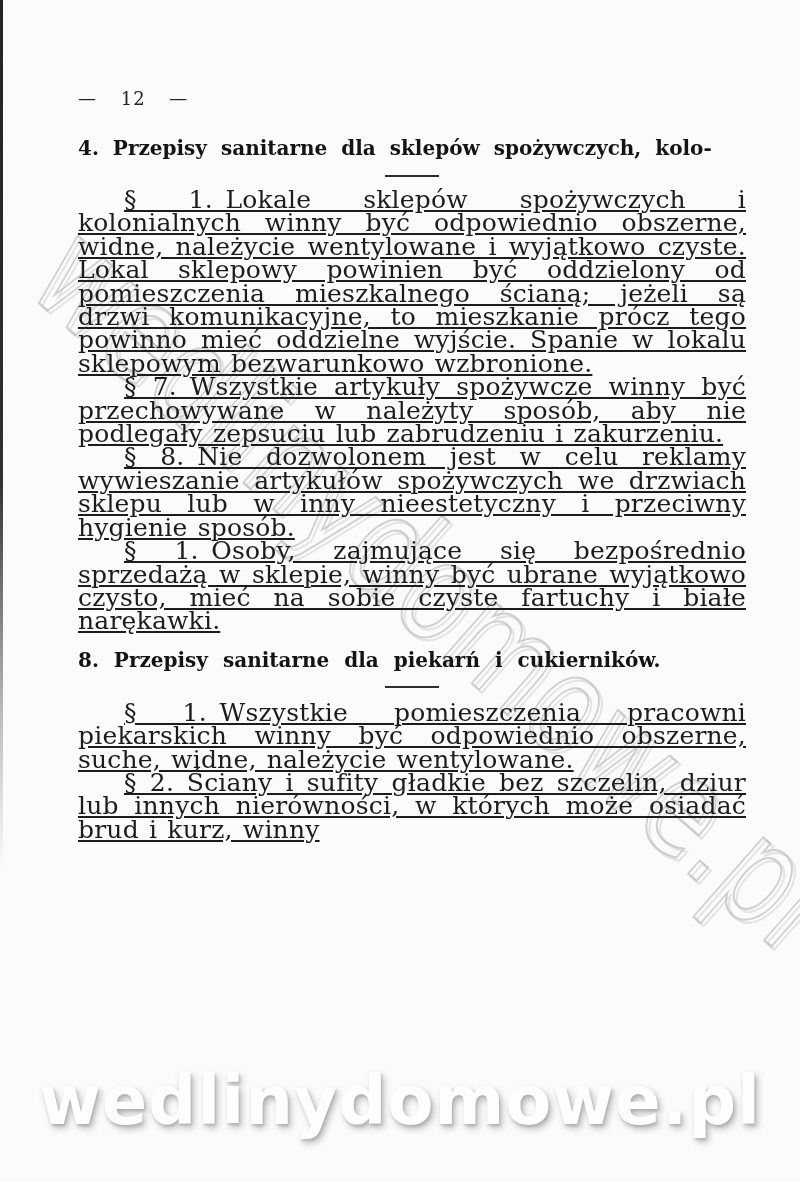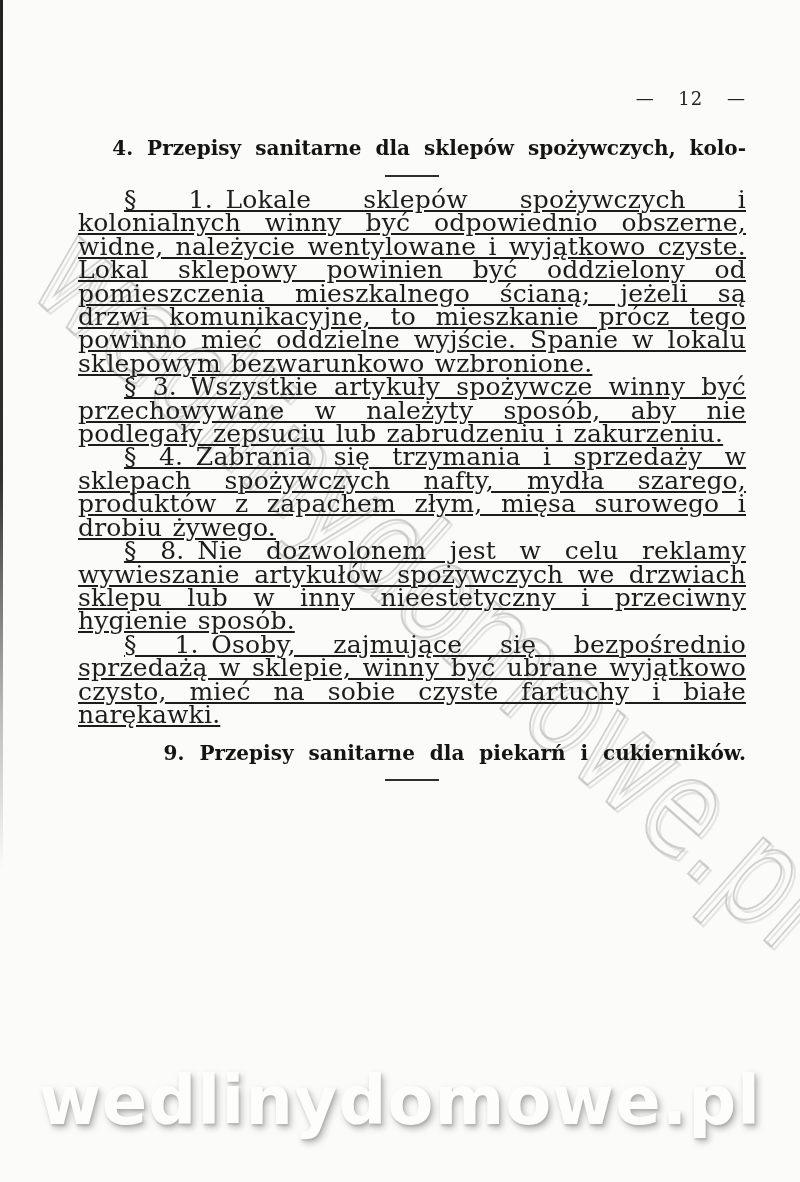--- a/index.html
+++ b/index.html
@@ -59,33 +59,33 @@
 
   .column {
     position: relative;
     z-index: 2;
     margin-left: 78px;
     width: 668px;
     padding-top: 88px;
   }
 
   .page-number {
-    text-align: right;
+    text-align: left;
     font-size: 18px;
     word-spacing: 17px;
     letter-spacing: 1px;
     margin-bottom: 26px;
     color: #222;
   }
 
   .heading {
     font-weight: bold;
     font-size: 20px;
     line-height: 27px;
-    text-align: right;
+    text-align: left;
     color: #141414;
   }
   .heading-4 { word-spacing: 7px; }
   .heading-5 { margin-top: 14px; word-spacing: 8px; }
 
   .rule {
     width: 54px; height: 2px;
     background: #2e2e2e;
     margin: 13px auto 11px auto;
   }
@@ -121,27 +121,30 @@
     <div class="page-number">— 12 —</div>
 
     <div class="heading heading-4">
       <div>4. Przepisy sanitarne dla sklepów spożywczych, kolo-</div>
     </div>
 
     <div class="rule"></div>
 
     <div class="bodytext">
       <p>§ 1. Lokale sklepów spożywczych i kolonialnych winny być odpowiednio obszerne, widne, należycie wentylowane i wyjątkowo czyste. Lokal sklepowy powinien być oddzielony od pomieszczenia mieszkalnego ścianą; jeżeli są drzwi komunikacyjne, to mieszkanie prócz tego powinno mieć oddzielne wyjście. Spanie w lokalu sklepowym bezwarunkowo wzbronione.</p>
-      <p>§ 3. Wszystkie artykuły spożywcze winny być przechowywane w należyty sposób, aby nie podlegały zepsuciu lub zabrudzeniu i zakurzeniu.</p>
-      <p>§ 4. Zabrania się trzymania i sprzedaży w sklepach spożywczych nafty, mydła szarego, produktów z zapachem złym, mięsa surowego i drobiu żywego.</p>
+      <p>§ 7. Wszystkie artykuły spożywcze winny być przechowywane w należyty sposób, aby nie podlegały zepsuciu lub zabrudzeniu i zakurzeniu.</p>
       <p>§ 8. Nie dozwolonem jest w celu reklamy wywieszanie artykułów spożywczych we drzwiach sklepu lub w inny nieestetyczny i przeciwny hygienie sposób.</p>
       <p>§ 1. Osoby, zajmujące się bezpośrednio sprzedażą w sklepie, winny być ubrane wyjątkowo czysto, mieć na sobie czyste fartuchy i białe narękawki.</p>
     </div>
 
     <div class="heading heading-5">
-      <div>9. Przepisy sanitarne dla piekarń i cukierników.</div>
+      <div>8. Przepisy sanitarne dla piekarń i cukierników.</div>
     </div>
 
     <div class="rule rule-2"></div>
 
+    <div class="bodytext">
+      <p>§ 1. Wszystkie pomieszczenia pracowni piekarskich winny być odpowiednio obszerne, suche, widne, należycie wentylowane.</p>
+      <p>§ 2. Ściany i sufity gładkie bez szczelin, dziur lub innych nierówności, w których może osiadać brud i kurz, winny</p>
+    </div>
 
   </div>
 </div>
 
 </body></html>

